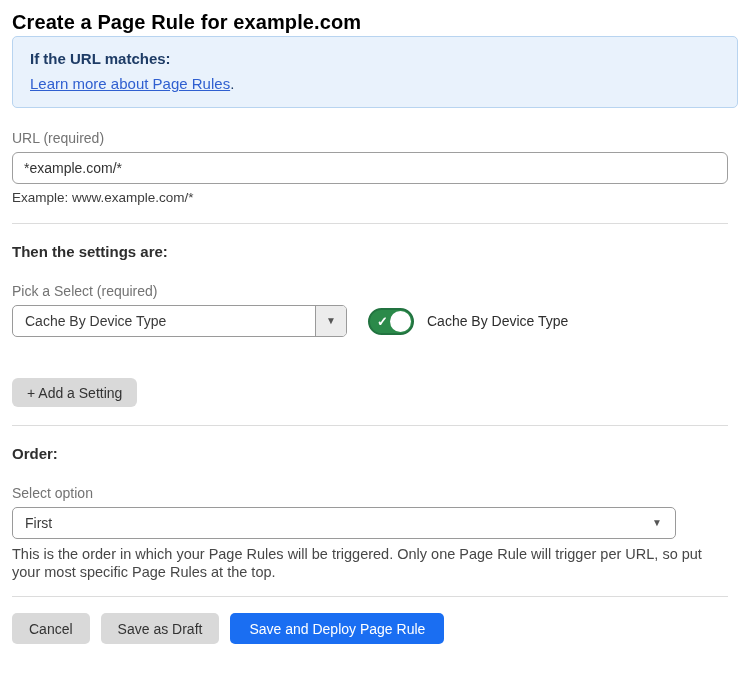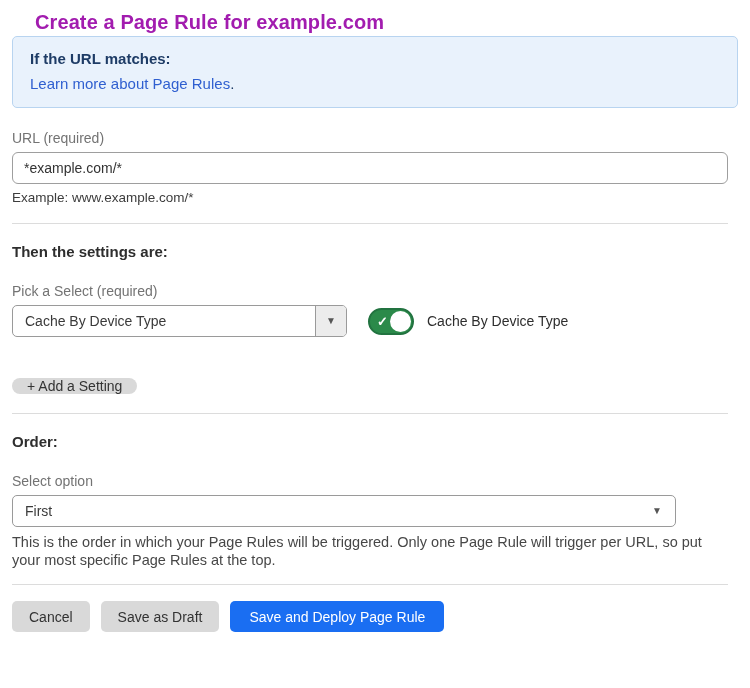--- a/index.html
+++ b/index.html
@@ -8,40 +8,40 @@
     width: 750px;
     height: 688px;
     font-family: "Liberation Sans", sans-serif;
     color: #333333;
     padding: 8px 12px 0 12px;
     overflow: hidden;
   }
   .page-title {
     font-size: 20px;
     font-weight: 700;
-    color: #a21caf;
+    color: #000000;
     line-height: 28px;
     letter-spacing: .1px;
-    margin-left: 23px;
   }
   .info-box {
     background: #e9f2fc;
     border: 1px solid #b8d4f0;
     border-radius: 5px;
     padding: 11px 17px 12px 17px;
     color: #1e3c66;
     font-size: 15px;
     line-height: 22px;
   }
   .info-box .info-heading {
     font-weight: 700;
     margin-bottom: 3px;
   }
   .info-box .info-link {
     color: #2f5fd0;
+    text-decoration: underline;
     cursor: pointer;
   }
   .field-label {
     display: block;
     font-size: 14px;
     color: #737373;
     margin-top: 22px;
     line-height: 16px;
   }
   .text-input {
@@ -144,25 +144,25 @@
     border-radius: 50%;
   }
   .toggle-text {
     margin-left: 13px;
     font-size: 14px;
     color: #2e2e2e;
   }
   .add-setting-btn {
     display: inline-block;
     margin-top: 41px;
-    height: 16px;
+    height: 29px;
     padding: 0 15px;
     background: #d9d9d9;
     border: none;
-    border-radius: 12px;
+    border-radius: 6px;
     font-family: "Liberation Sans", sans-serif;
     font-size: 14px;
     color: #333333;
     cursor: pointer;
   }
   .order-select {
     position: relative;
     width: 664px;
     height: 32px;
     margin-top: 6px;

